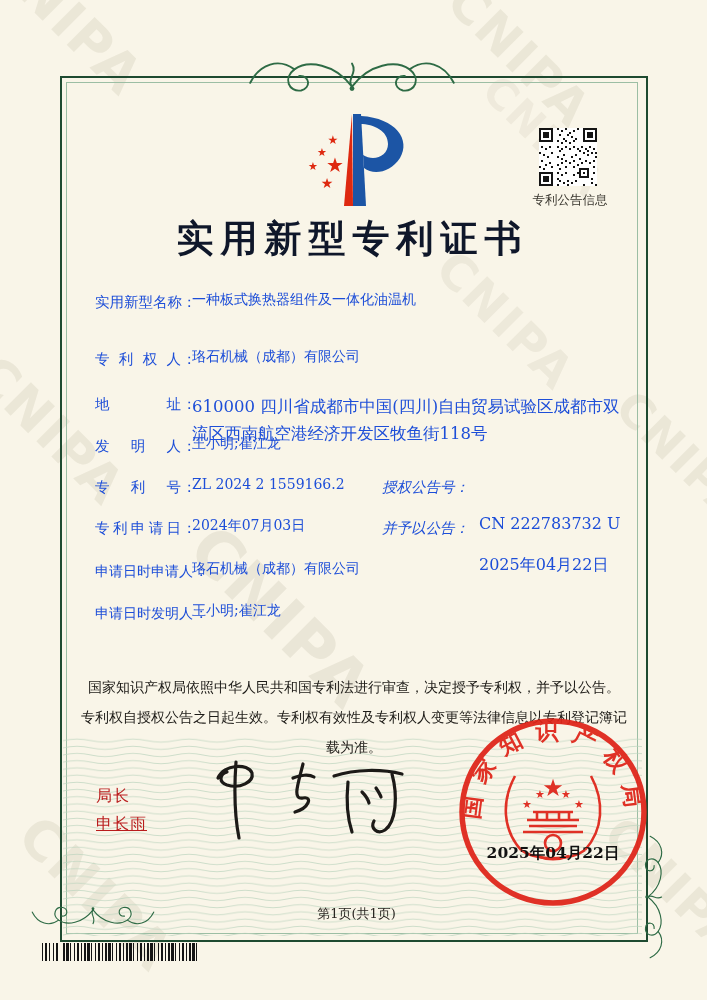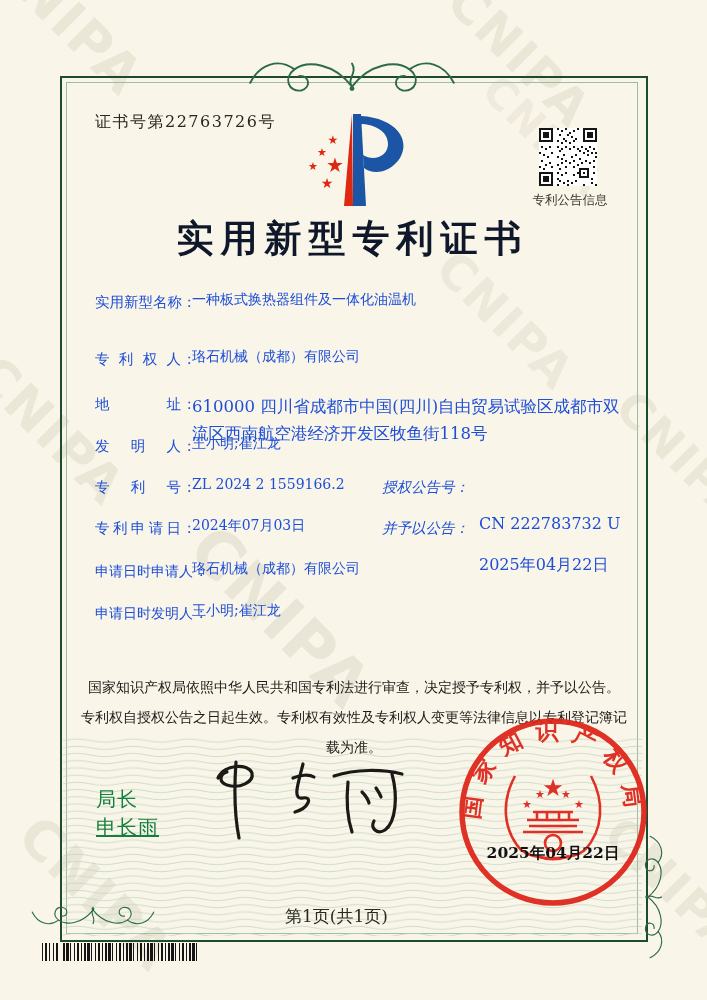--- a/index.html
+++ b/index.html
@@ -35,23 +35,23 @@
   .val{position:absolute;left:97px;top:-2px;font-size:14px;white-space:nowrap;}
   .val-wrap{position:absolute;left:97px;top:-2px;font-size:16.5px;white-space:normal;width:434px;line-height:27px;}
   .lbl2{position:absolute;left:287px;top:0;font-style:italic;}
   .val2{position:absolute;left:384px;top:-2px;font-size:16px;white-space:nowrap;margin-top:38px;}
   
   .legal{
     position:absolute;left:78px;top:672px;width:552px;text-align:center;
     font-size:14px;line-height:30px;color:#1d1b17;
   }
   
-  .officer{position:absolute;left:96px;font-size:20px;color:#15803d;letter-spacing:1px;}
-  
-  .pageno{position:absolute;left:44px;top:905px;width:585px;text-align:center;font-size:17px;color:#2a2722;}
+  .officer{position:absolute;left:96px;font-size:16px;color:#b91c1c;letter-spacing:1px;}
+  
+  .pageno{position:absolute;left:64px;top:905px;width:585px;text-align:center;font-size:13px;color:#2a2722;}
   .barcode{
     position:absolute;left:42px;top:943px;width:158px;height:18px;
     background:
       repeating-linear-gradient(90deg,#141414 0 1.5px,rgba(0,0,0,0) 1.5px 3px,#141414 3px 5.5px,rgba(0,0,0,0) 5.5px 7px,#141414 7px 8px,rgba(0,0,0,0) 8px 10.5px);
   }
   svg text{font-family:"DejaVu Serif","Liberation Serif",serif;}
 </style>
 </head>
 <body>
 
@@ -95,21 +95,20 @@
   <svg class="orn" style="left:246px;top:54px;" width="212" height="48" viewBox="0 0 220 50">
       <use href="#flourish"></use>
     </svg>
   <svg class="orn" style="left:30px;top:898px;transform:scaleY(-1);" width="126" height="34" viewBox="0 0 220 50">
       <use href="#flourish"></use>
     </svg>
   <svg class="orn" style="left:590px;top:880px;transform:rotate(90deg);" width="126" height="34" viewBox="0 0 220 50">
       <use href="#flourish"></use>
     </svg>
 
-  <div class="cert-no">证书号第22763726号</div>
 
   <svg class="abs" style="left:300px;top:110px;" width="115" height="100" viewBox="0 0 115 100">
     <path d="M61,6 C96,8 111,30 100,48 C91,62 74,66 64,58 L63,45 C74,52 88,46 88,34 C88,21 74,14 60,14 Z" fill="#1C55A5"></path>
     <polygon points="53,4 61,4 66,96 53,96" fill="#1C55A5"></polygon>
     <polygon points="52,4 44,96 53,96" fill="#DE2910"></polygon>
     <text x="33" y="34" font-size="12" fill="#DE2910" text-anchor="middle">★</text>
     <text x="22" y="46" font-size="11" fill="#DE2910" text-anchor="middle">★</text>
     <text x="35" y="62" font-size="20" fill="#DE2910" text-anchor="middle">★</text>
     <text x="13" y="60" font-size="11" fill="#DE2910" text-anchor="middle">★</text>
     <text x="27" y="78" font-size="14" fill="#DE2910" text-anchor="middle">★</text>

